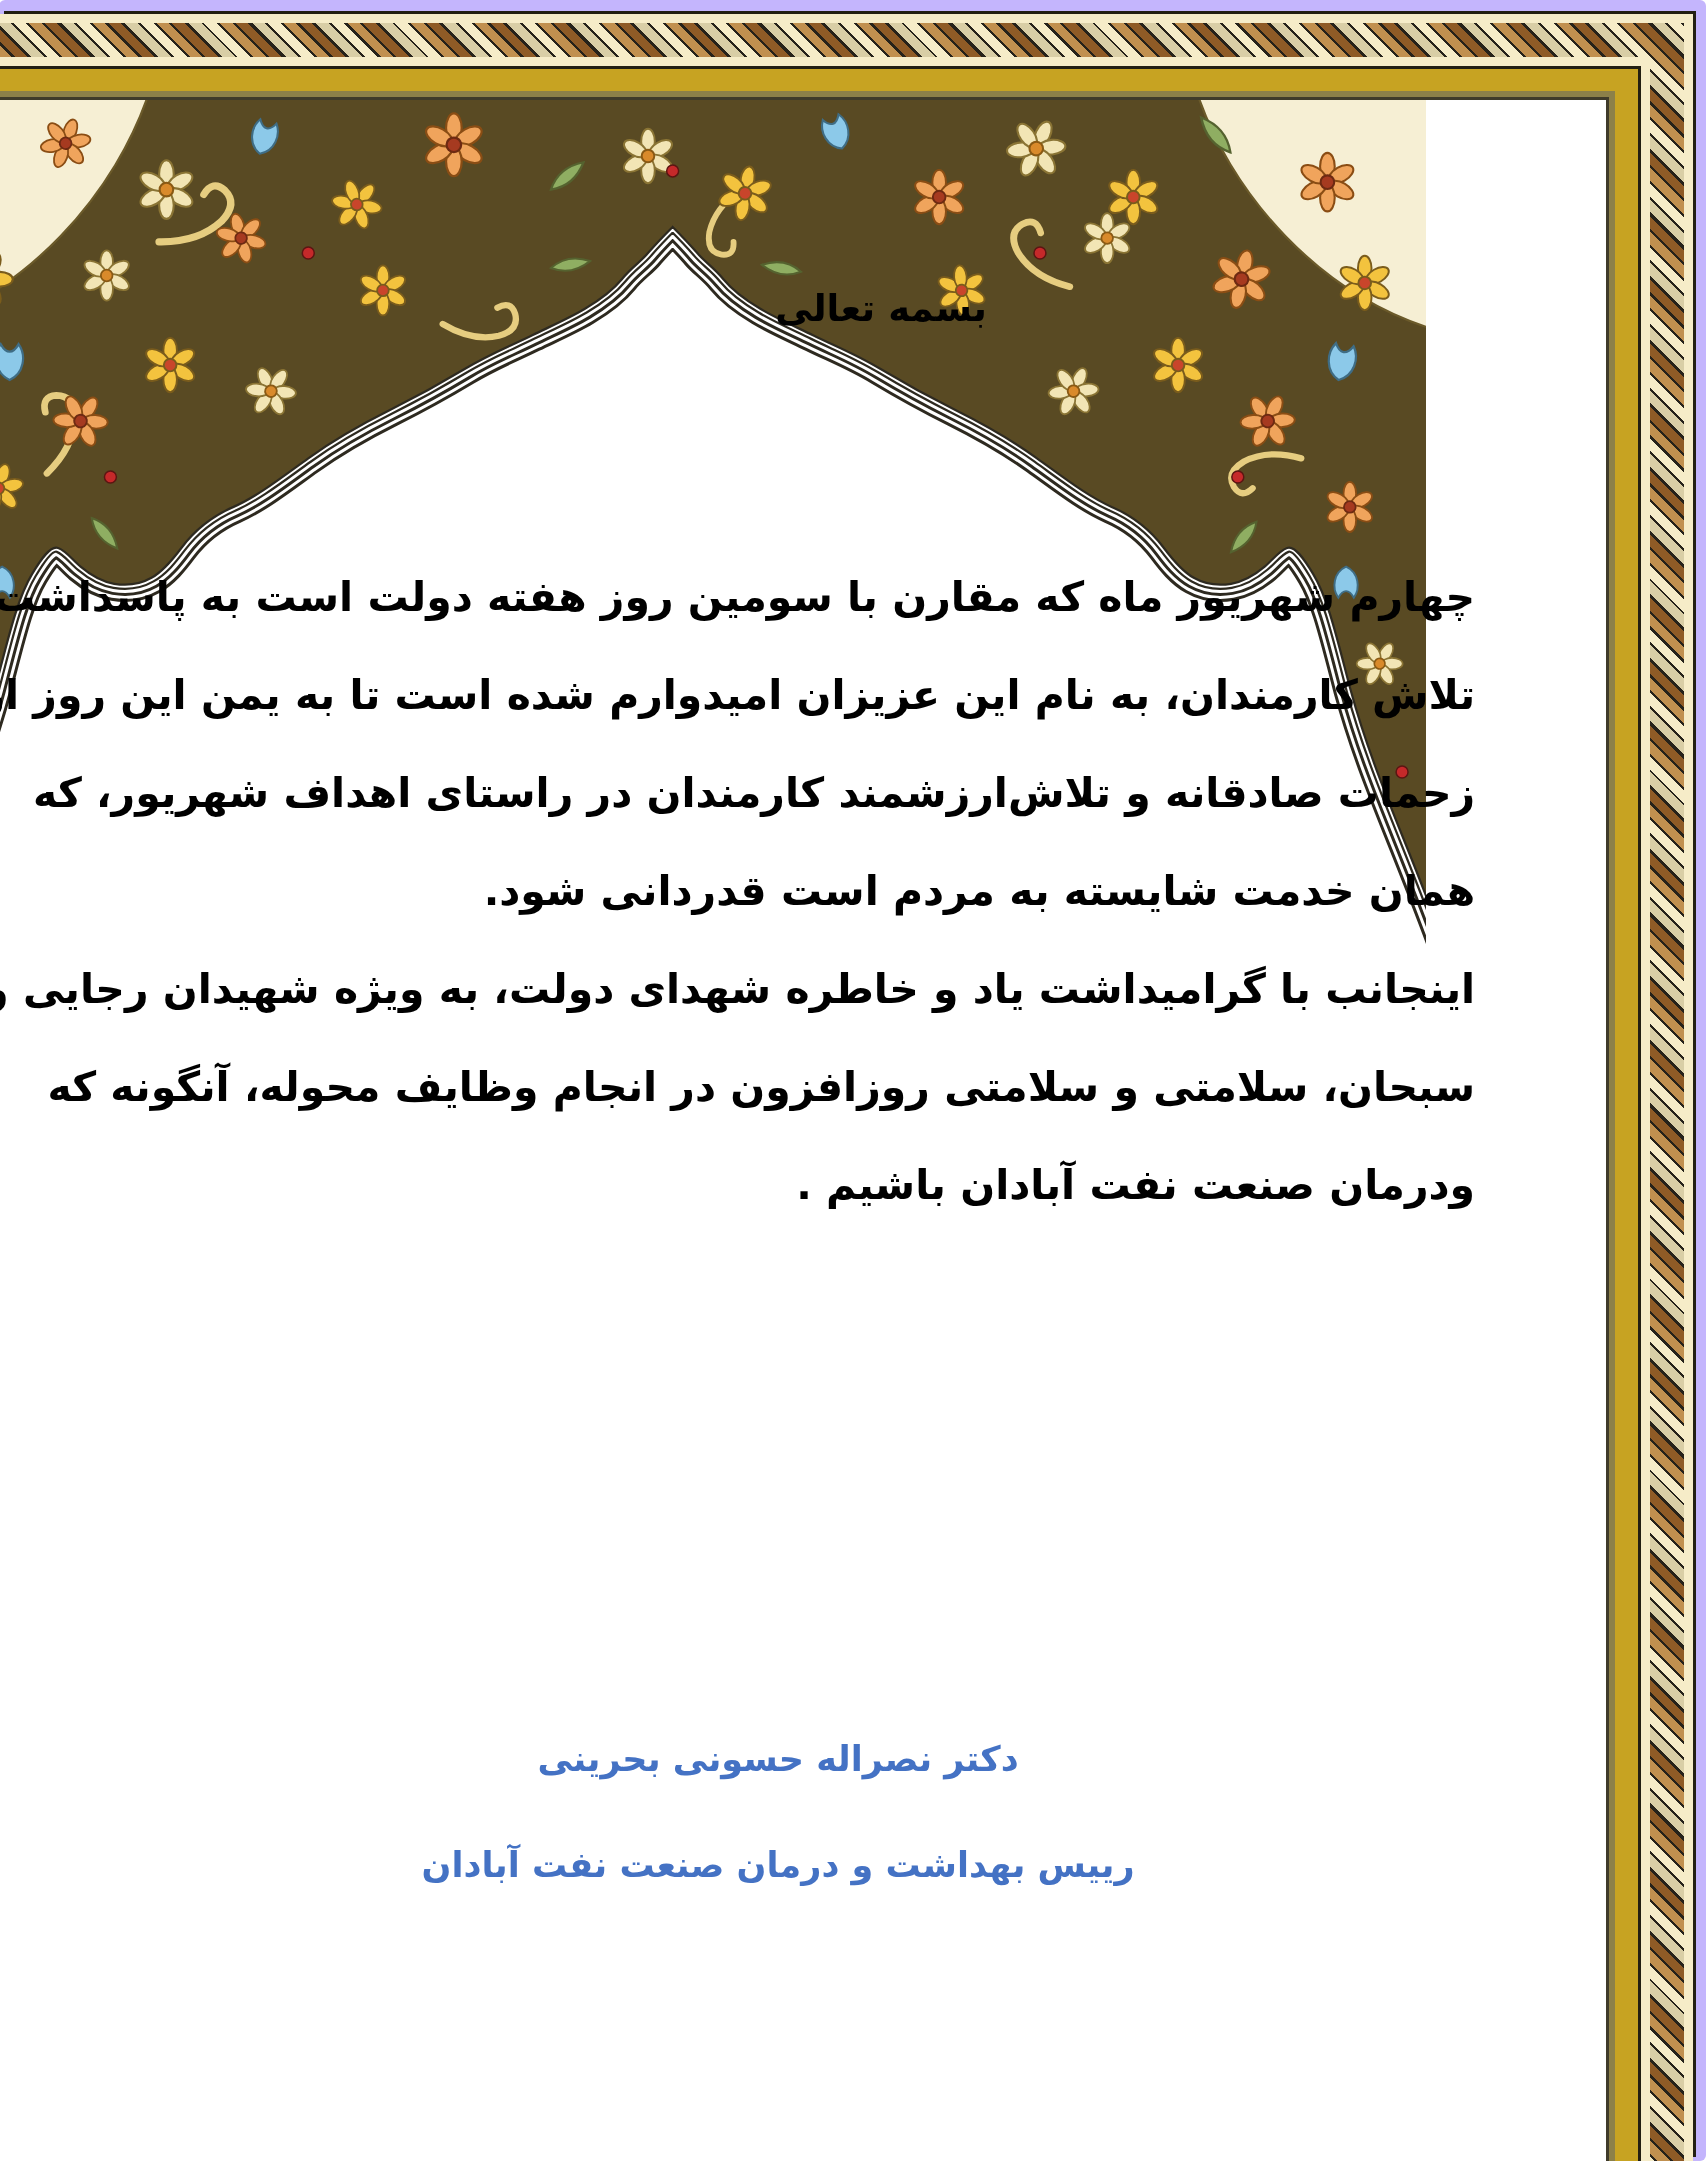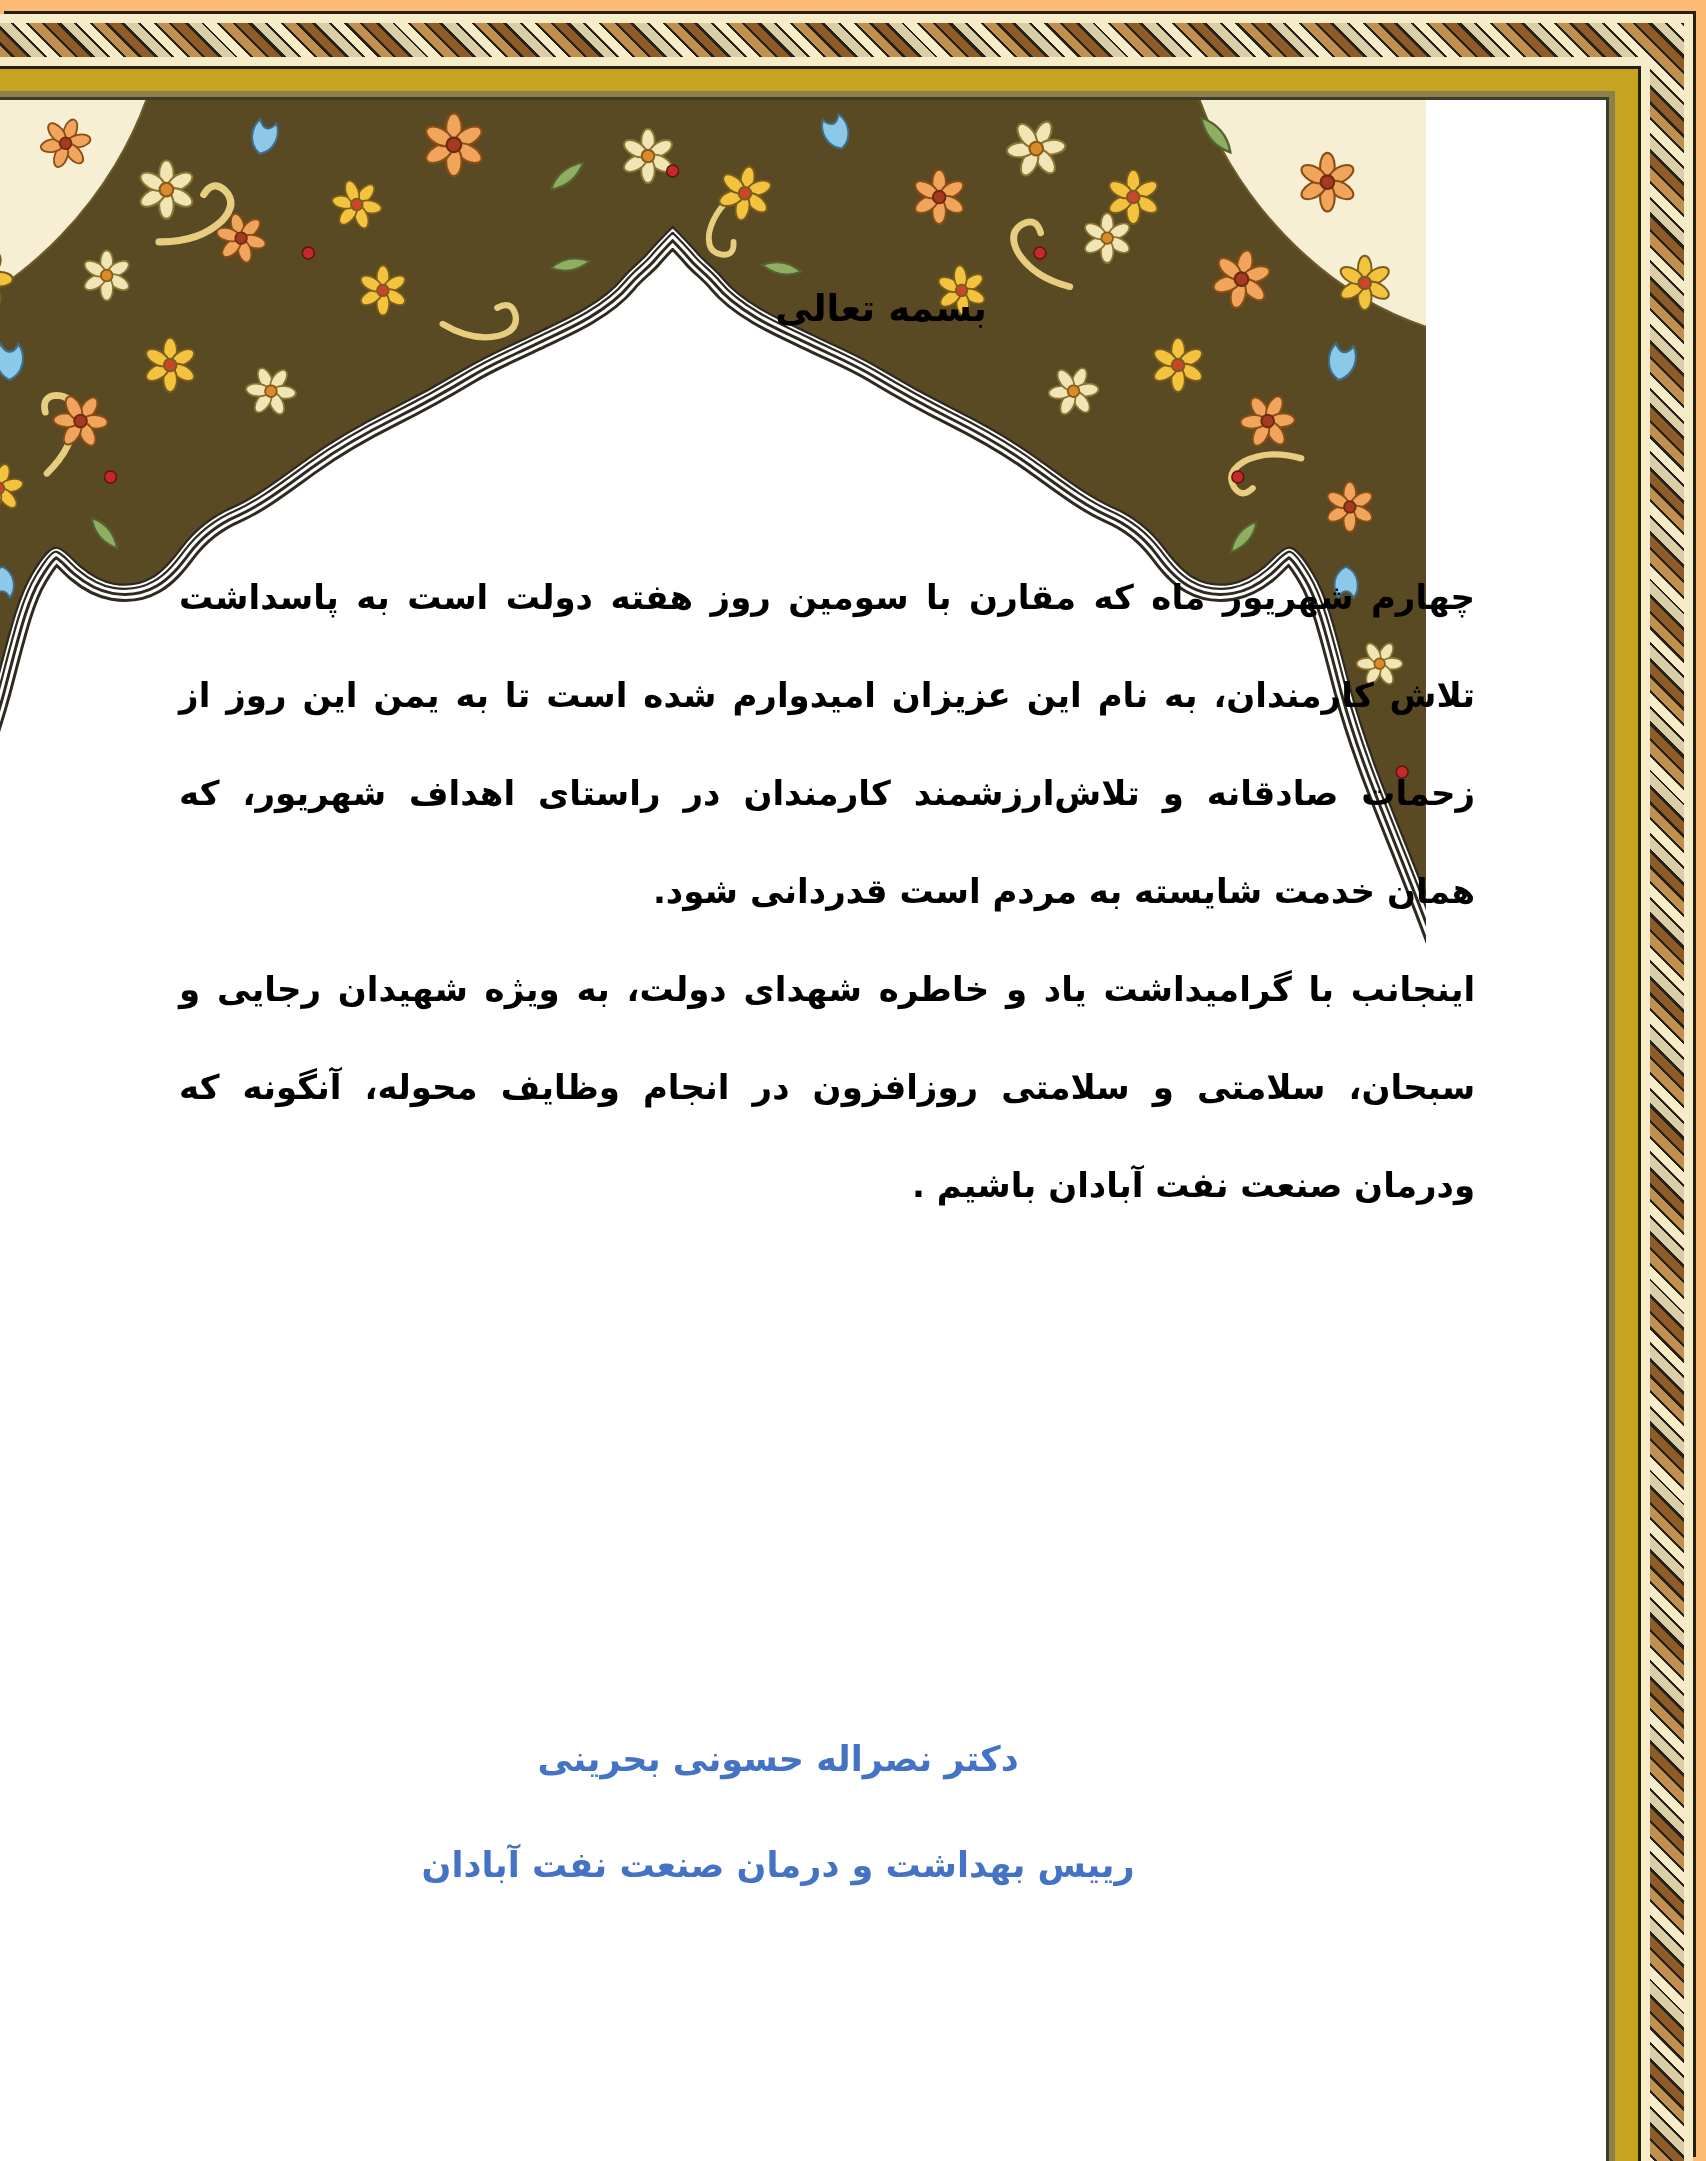--- a/index.html
+++ b/index.html
@@ -6,21 +6,21 @@
   .page{
     position:relative;
     width:1707px;height:2161px;
     background:#ffffff;
     font-family:"DejaVu Sans",sans-serif;
     direction:rtl;
     overflow:hidden;
   }
   
   .band{position:absolute;inset:0;}
-  .b1{background:#fdba74;padding:10.5px;}
+  .b1{background:#c4b5fd;padding:10.5px;border-radius:6px;}
   .b2{background:#231f12;padding:3px;}
   .b3{background:#F6ECC8;padding:9px;}
   .b4{
     padding:34px;
     background:
       repeating-linear-gradient(45deg,
         #F6ECC8 0 9px, #26221a 9px 11.2px,
         #C1904F 11.2px 20px, #26221a 20px 22.4px,
         #8F5B26 22.4px 31px, #26221a 31px 34px,
         #D9CEA6 34px 43px, #26221a 43px 45px);
@@ -41,21 +41,21 @@
   .bismillah{
     position:absolute;top:187px;left:0;right:0;
     text-align:center;
     font-size:37px;font-weight:700;color:#000;
     z-index:5;
   }
   .bismillah span{position:relative;right:-118px;}
   
   .body-text{
     position:absolute;top:448px;right:131px;width:1296px;
-    font-size:34px;font-weight:700;color:#000;
+    font-size:41px;font-weight:700;color:#000;
     z-index:5;
   }
   .para{margin:0;}
   .bline{
     height:98px;line-height:98px;
     text-align:justify;text-align-last:justify;
     white-space:nowrap;
   }
   .bline.last{text-align-last:right;}
   

